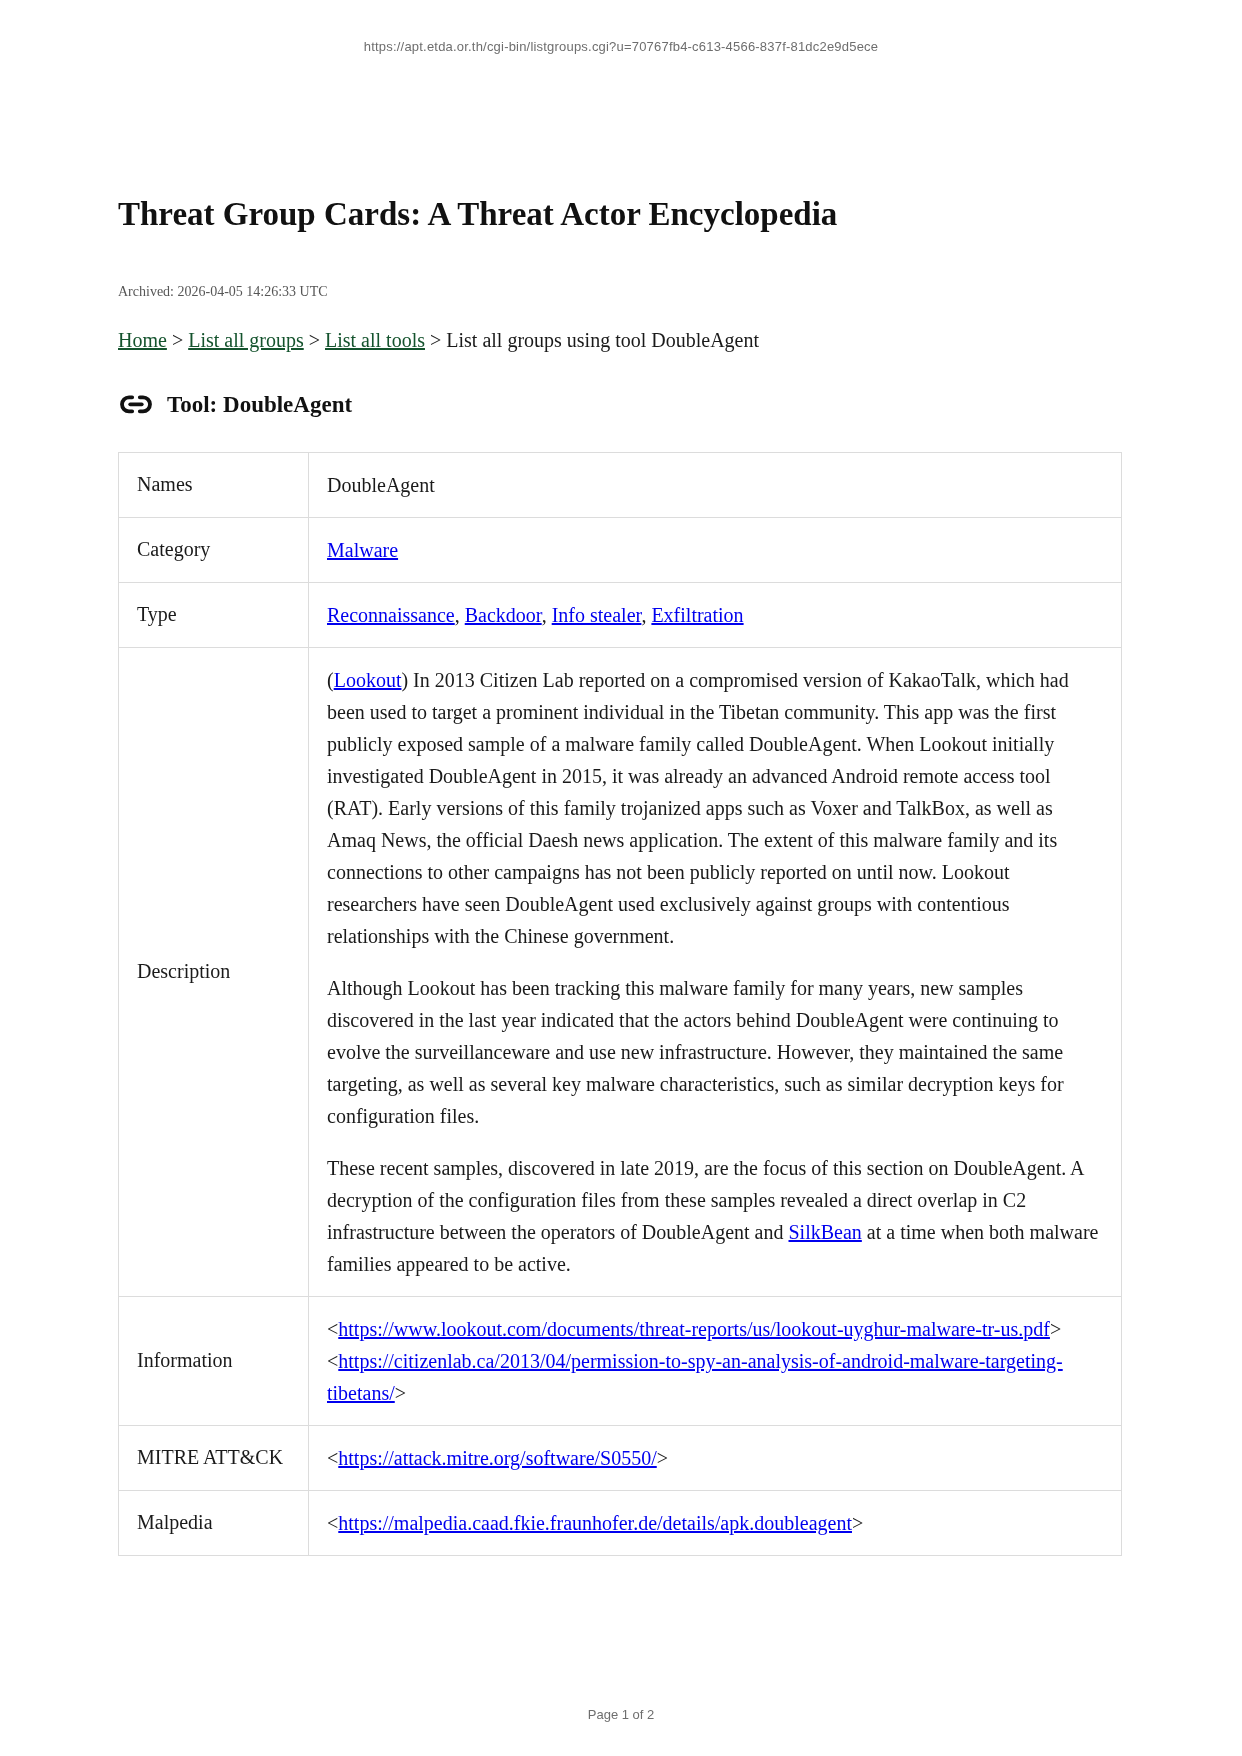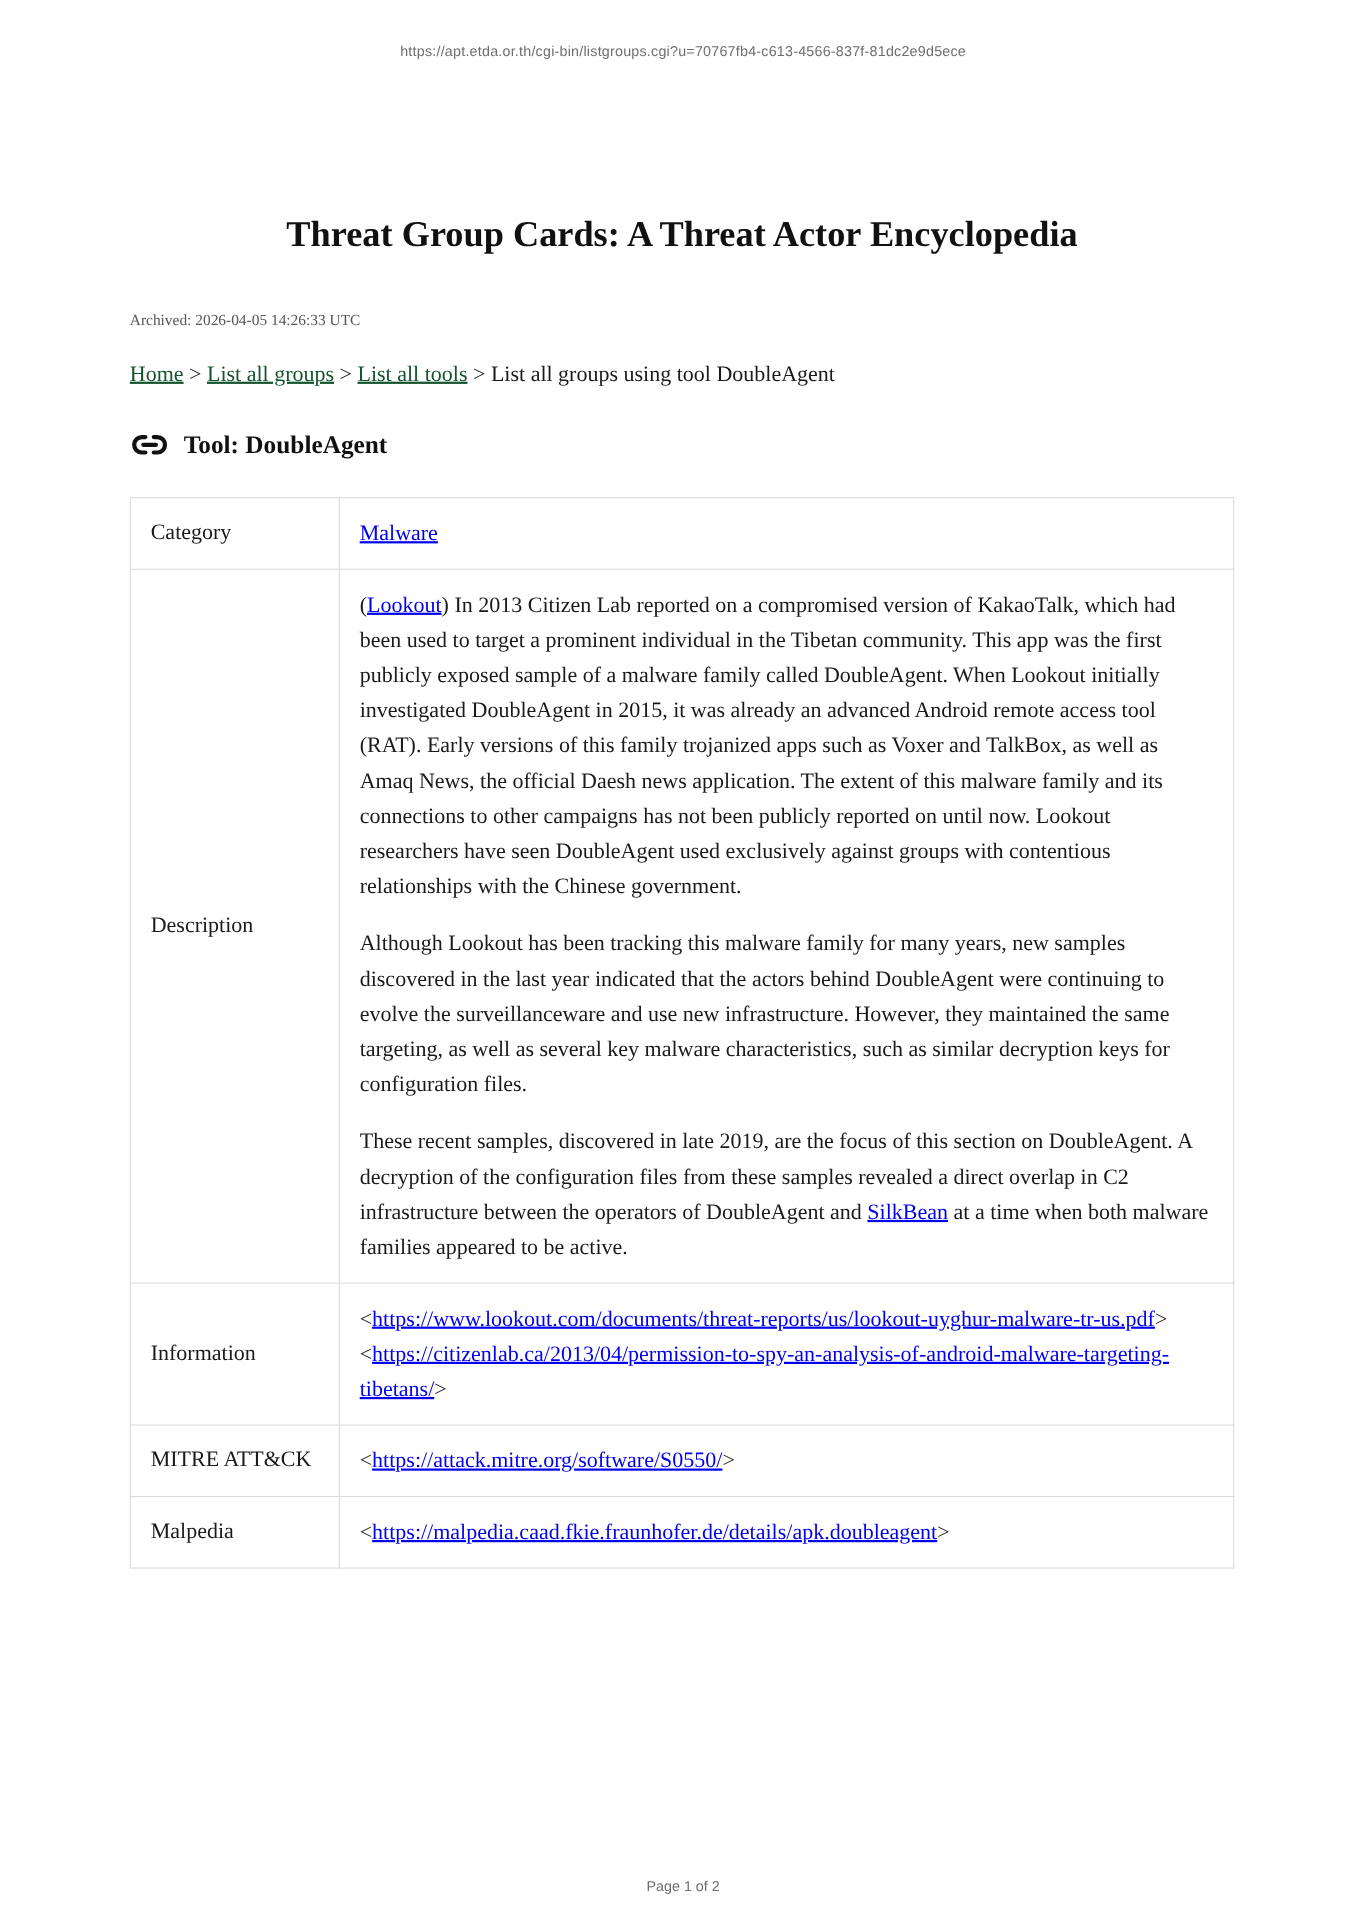--- a/index.html
+++ b/index.html
@@ -20,21 +20,20 @@
     color: #6e6e6e;
     letter-spacing: 0.2px;
   }
   .content { margin: 0 120px 0 118px; }
   .page-title {
     margin: 142px 0 0 0;
     font-size: 33px;
     font-weight: bold;
     color: #111111;
     line-height: 1.15;
-    text-align: center;
   }
   .archived {
     margin-top: 50px;
     font-size: 14px;
     color: #565656;
   }
   .breadcrumb {
     margin-top: 29px;
     font-size: 20px;
     color: #1a1a1a;
@@ -105,22 +104,30 @@
         <path d="M16 5h2.5a5.5 5.5 0 0 1 0 11H16"></path>
         <line x1="8.5" y1="10.5" x2="17.5" y2="10.5"></line>
       </svg>
     </span>
     <span>Tool: DoubleAgent</span>
   </div>
 
   <table class="info-table">
     <tbody id="info-table-body">
         <tr>
+          <td class="label">Names</td>
+          <td class="value"><span>DoubleAgent</span></td>
+        </tr>
+        <tr>
           <td class="label">Category</td>
           <td class="value"><a class="lnk">Malware</a></td>
+        </tr>
+        <tr>
+          <td class="label">Type</td>
+          <td class="value"><a class="lnk">Reconnaissance</a><span>, </span><a class="lnk">Backdoor</a><span>, </span><a class="lnk">Info stealer</a><span>, </span><a class="lnk">Exfiltration</a></td>
         </tr>
         <tr>
           <td class="label">Description</td>
           <td class="value">
             <p><span>(</span><a class="lnk">Lookout</a><span>) In 2013 Citizen Lab reported on a compromised version of KakaoTalk, which had been used to target a prominent individual in the Tibetan community. This app was the first publicly exposed sample of a malware family called DoubleAgent. When Lookout initially investigated DoubleAgent in 2015, it was already an advanced Android remote access tool (RAT). Early versions of this family trojanized apps such as Voxer and TalkBox, as well as Amaq News, the official Daesh news application. The extent of this malware family and its connections to other campaigns has not been publicly reported on until now. Lookout researchers have seen DoubleAgent used exclusively against groups with contentious relationships with the Chinese government.</span></p>
             <p><span>Although Lookout has been tracking this malware family for many years, new samples discovered in the last year indicated that the actors behind DoubleAgent were continuing to evolve the surveillanceware and use new infrastructure. However, they maintained the same targeting, as well as several key malware characteristics, such as similar decryption keys for configuration files.</span></p>
             <p><span>These recent samples, discovered in late 2019, are the focus of this section on DoubleAgent. A decryption of the configuration files from these samples revealed a direct overlap in C2 infrastructure between the operators of DoubleAgent and </span><a class="lnk">SilkBean</a><span> at a time when both malware families appeared to be active.</span></p>
           </td>
         </tr>
         <tr>

